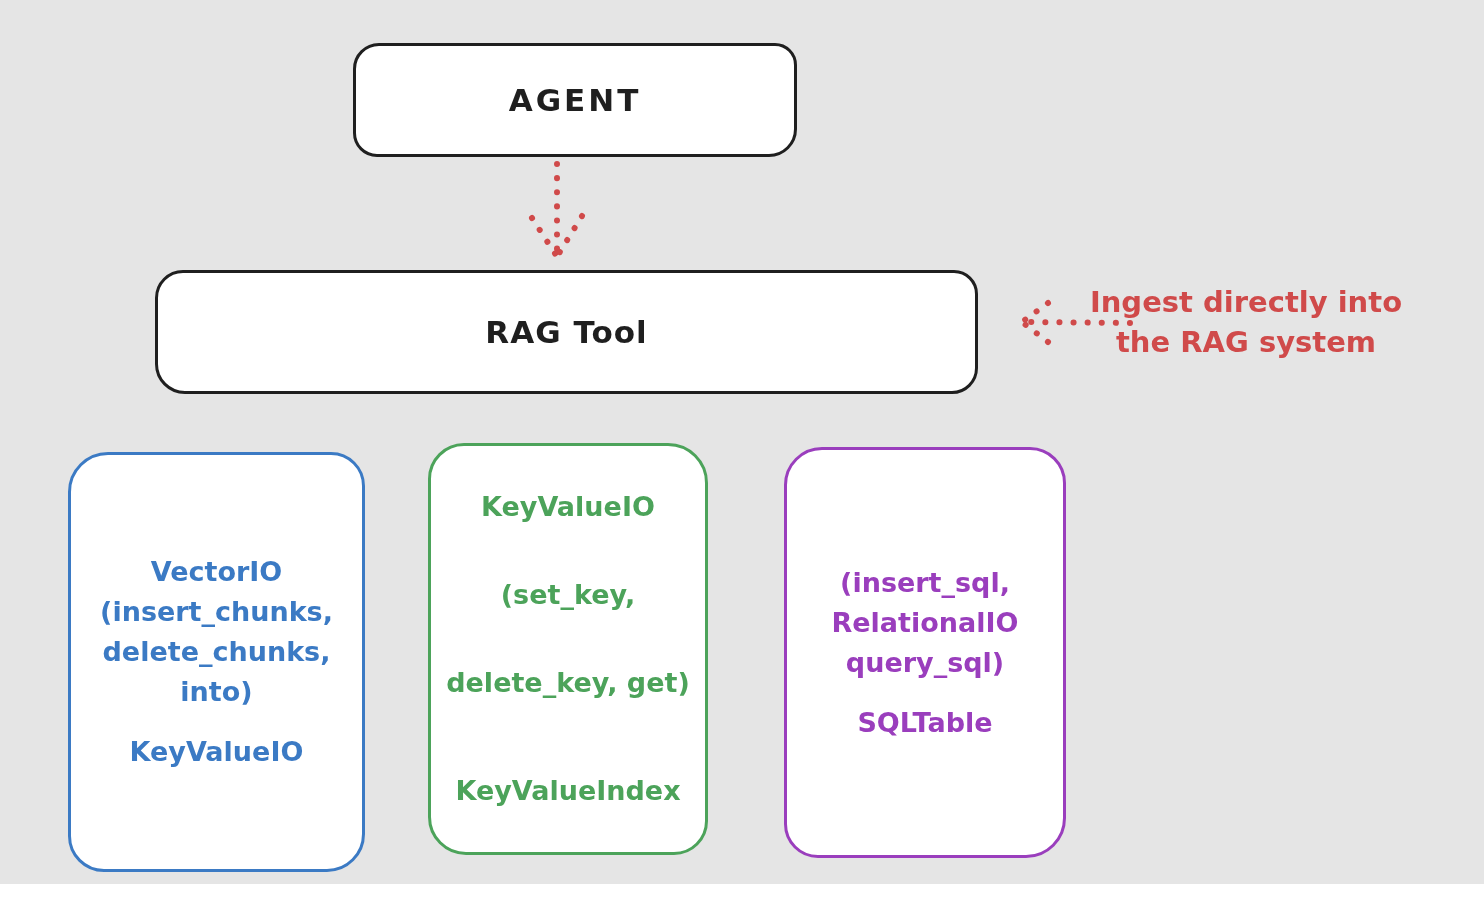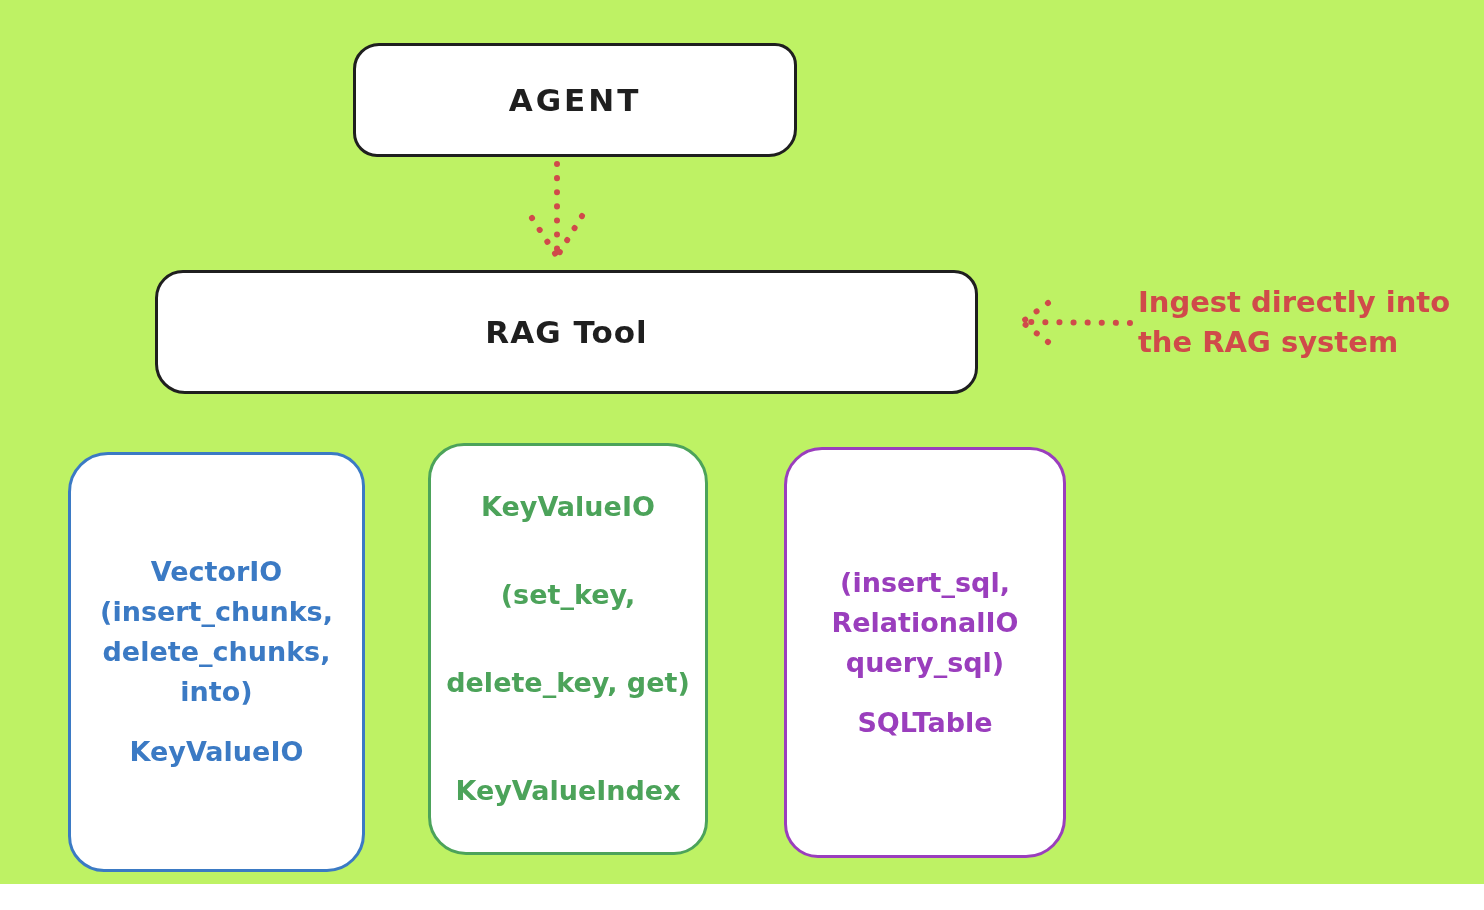--- a/index.html
+++ b/index.html
@@ -3,21 +3,21 @@
 <meta charset="utf-8">
 <style>
   * { margin: 0; padding: 0; box-sizing: border-box; }
   html, body { background: #ffffff; }
   body { font-family: "DejaVu Sans", sans-serif; }
 
   .canvas {
     position: relative;
     width: 1484px;
     height: 884px;
-    background: #bef264;
+    background: #e5e5e5;
     overflow: hidden;
   }
 
   .node {
     position: absolute;
     background: #ffffff;
     border: 3.5px solid #1f1f1f;
     display: flex;
     align-items: center;
     justify-content: center;
@@ -74,26 +74,26 @@
     left: 784px; top: 447px;
     width: 282px; height: 411px;
     border-color: #9a3ebd; color: #9a3ebd;
     border-radius: 38px 36px 40px 34px;
   }
 
   .arrow-svg { position: absolute; }
 
   .ingest-note {
     position: absolute;
-    left: 1138px; top: 282px;
+    left: 1078px; top: 282px;
     width: 336px;
     color: #d04a4a;
     font-size: 29px;
     font-weight: bold;
-    text-align: left;
+    text-align: center;
     line-height: 40px;
   }
 </style>
 </head>
 <body>
 
 <div class="canvas">
 
   <div class="node agent-box">
     <span>AGENT</span>

